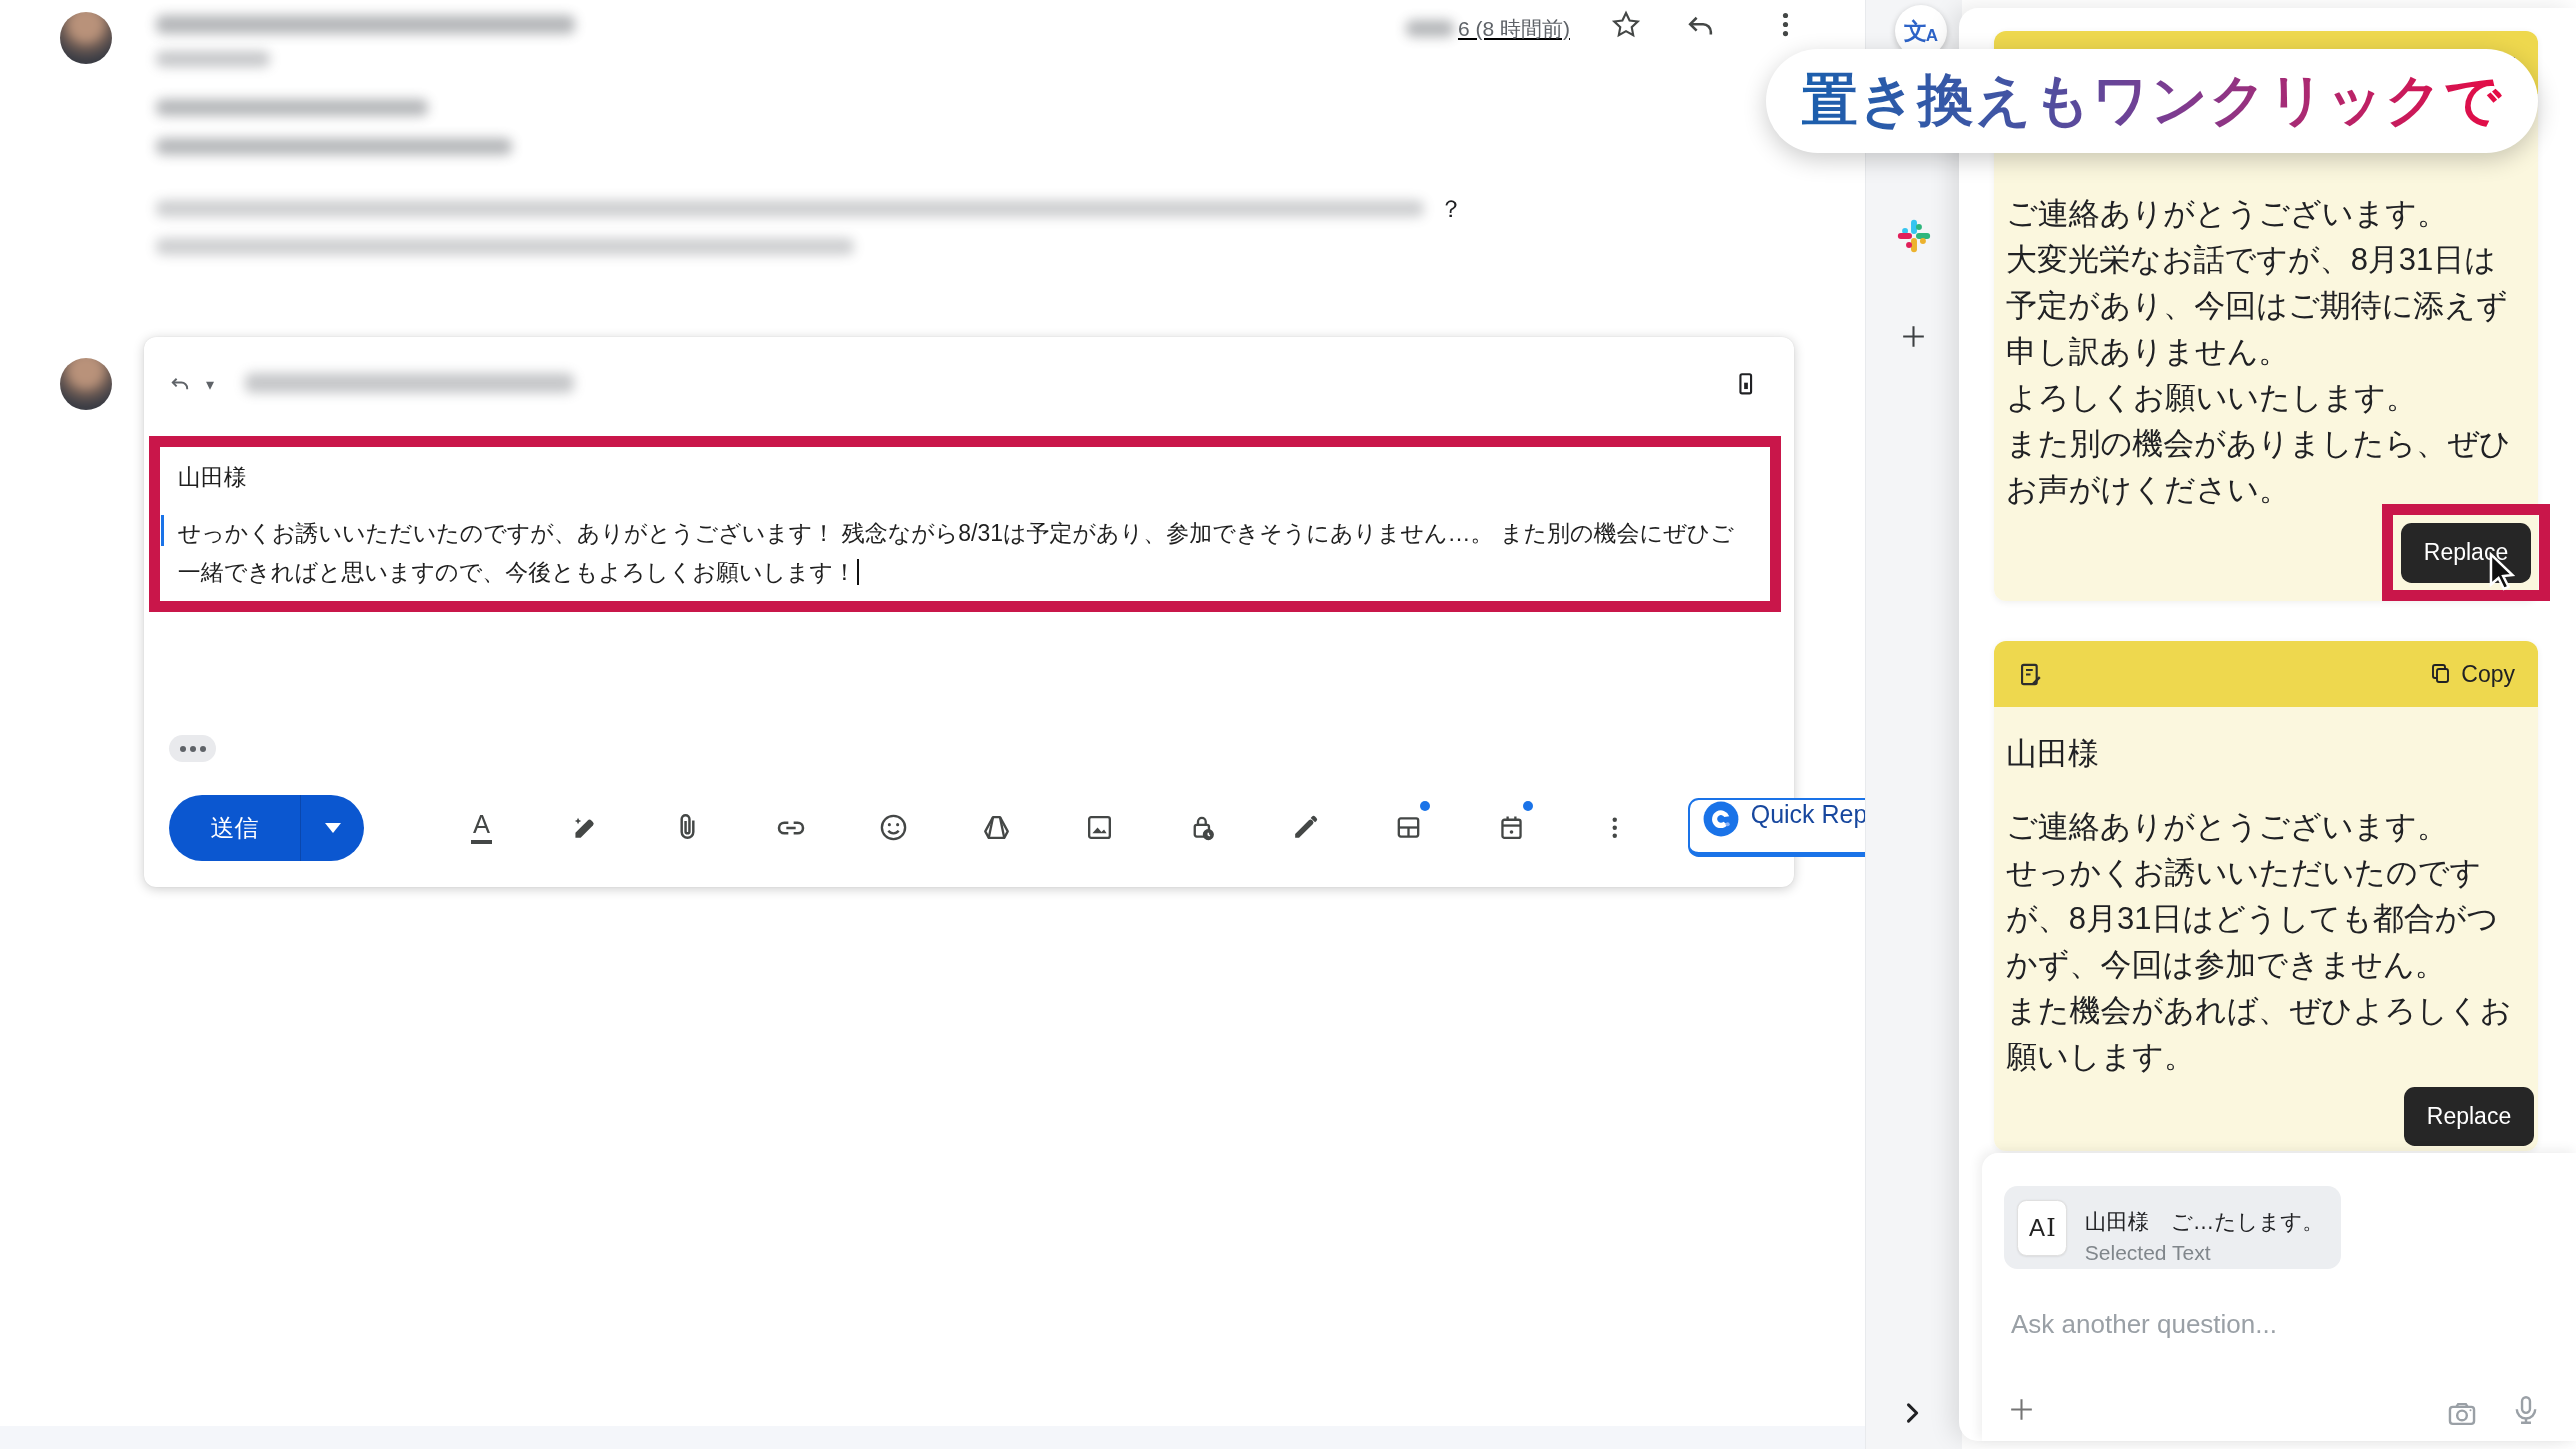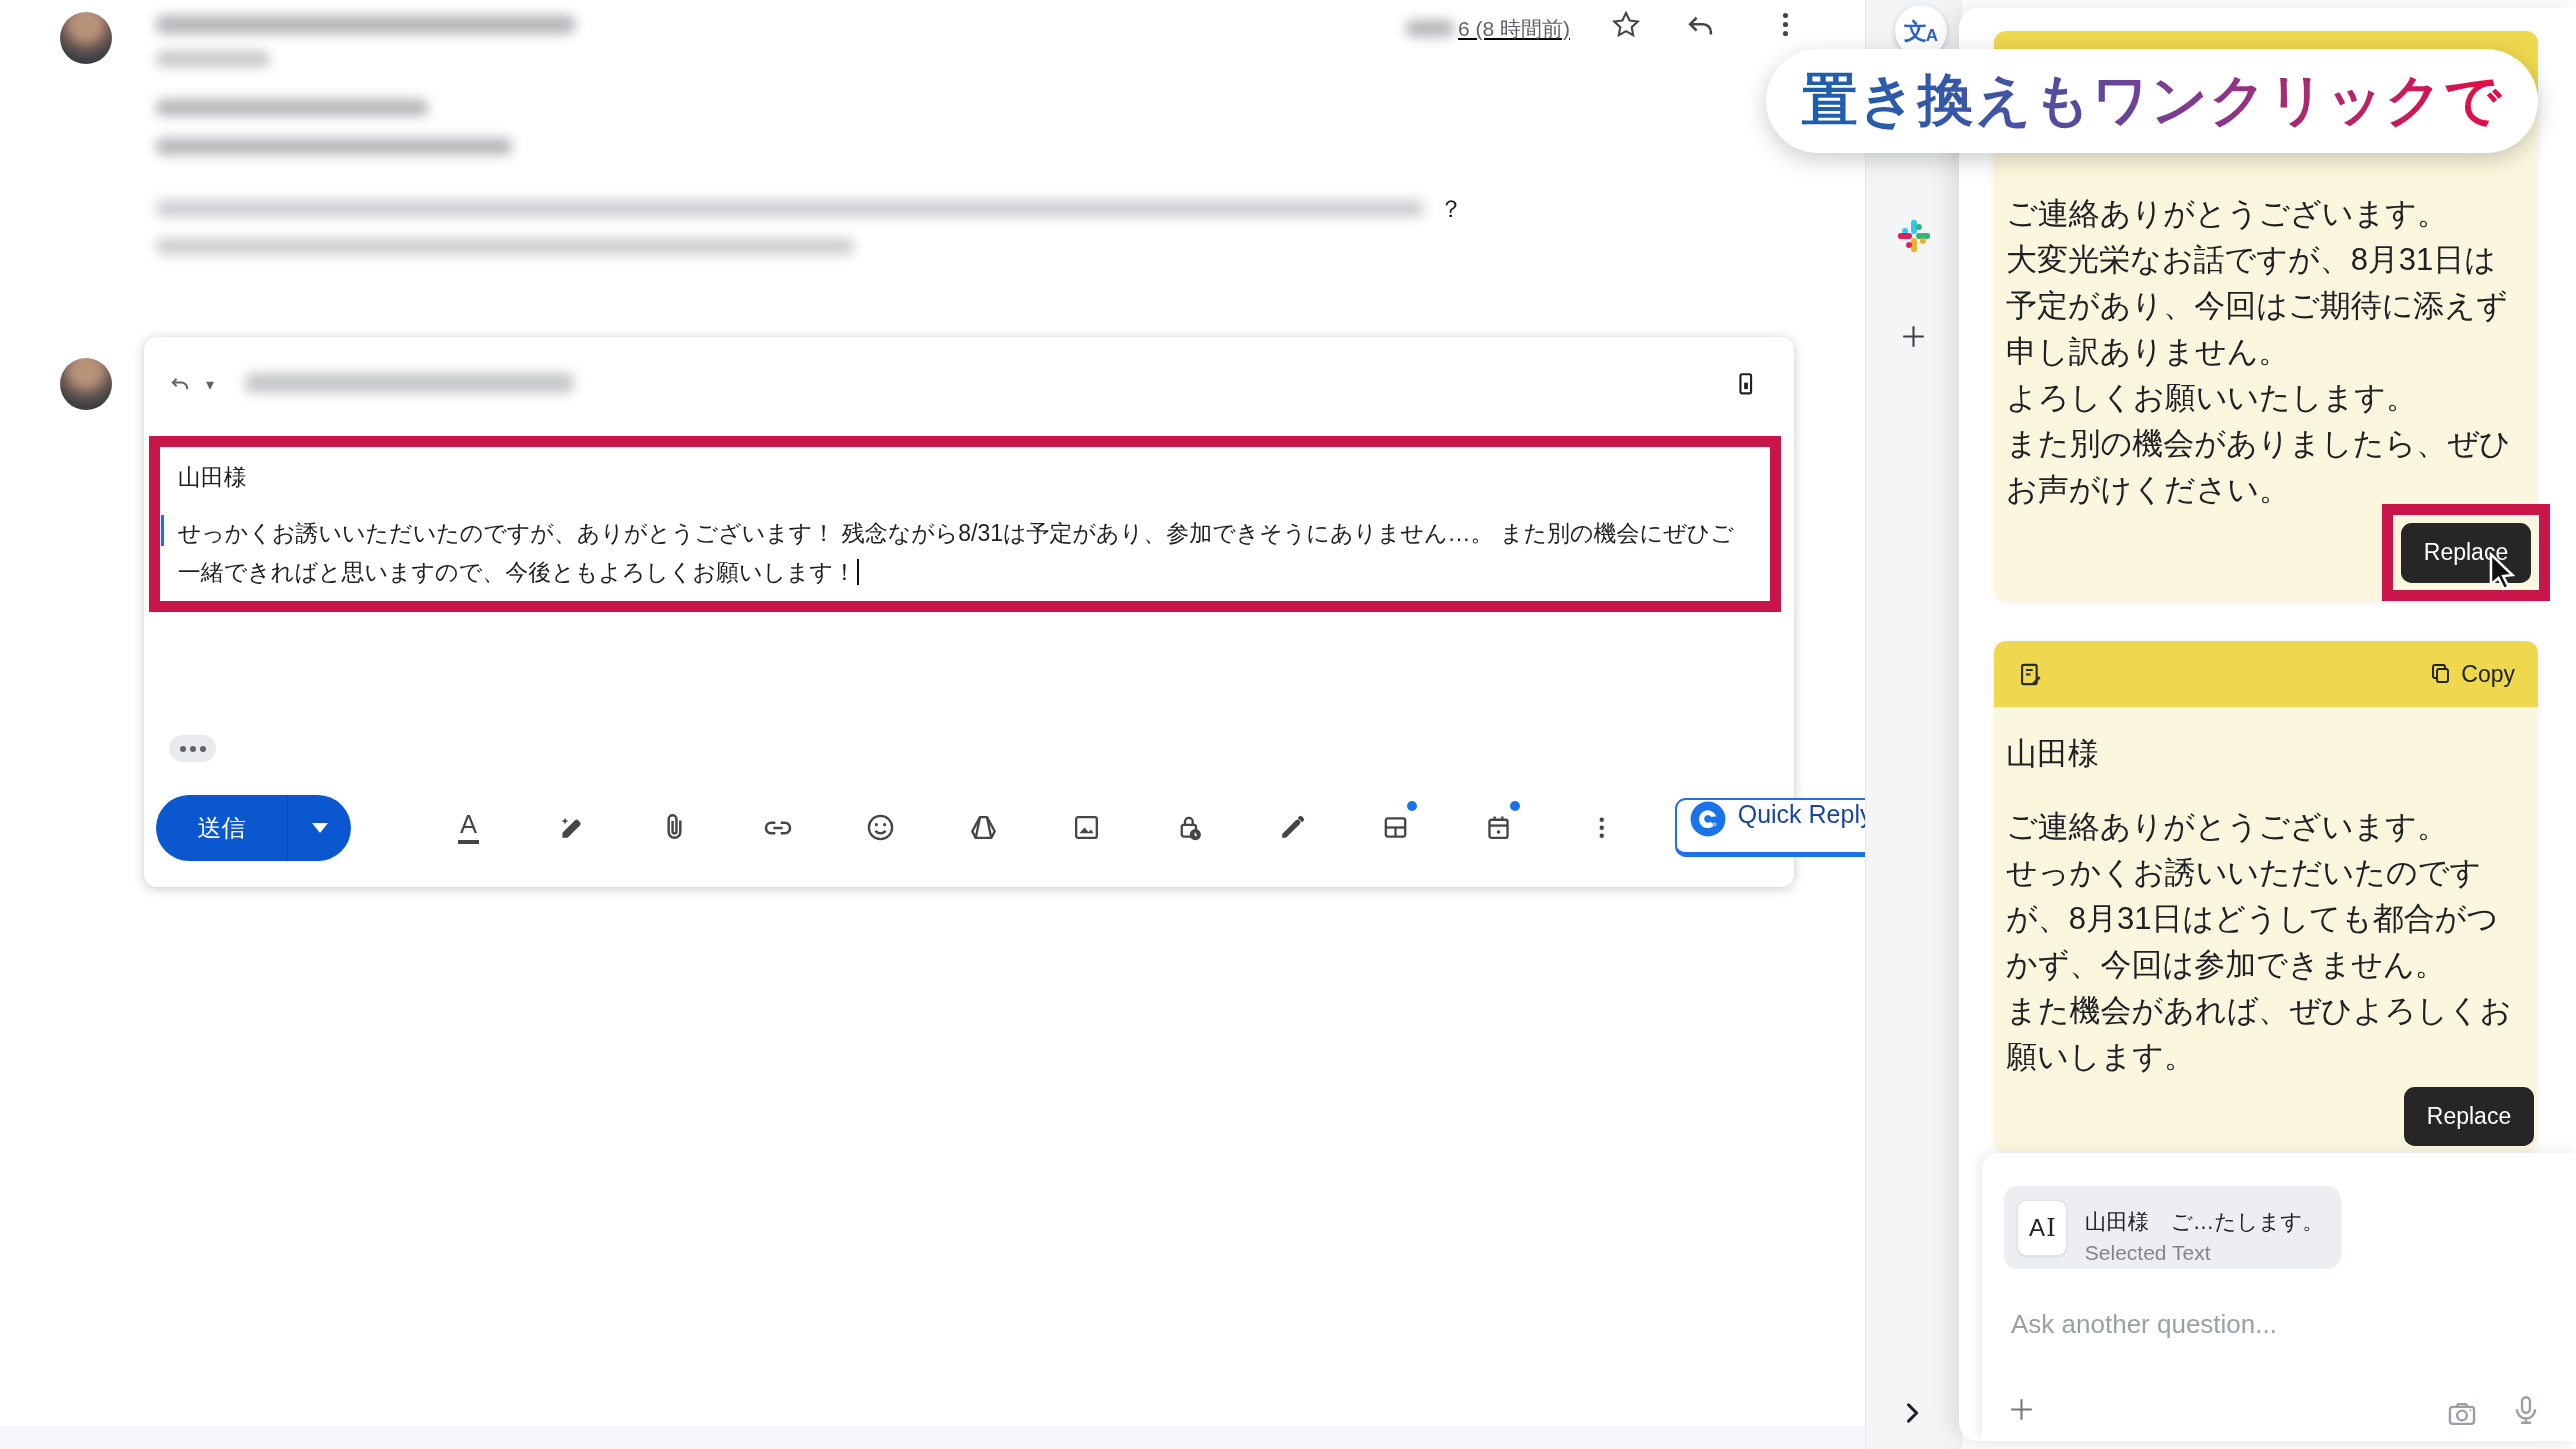--- a/index.html
+++ b/index.html
@@ -28,21 +28,21 @@
     border:11.4px solid var(--red); background:#fff; padding:10.7px 17.4px; overflow:hidden; }
   .draft-text { font-size:23px; line-height:39px; color:#1f1f1f; word-break:break-all; }
   .draft-par { margin-top:17.4px; }
   .text-caret { display:inline-block; width:2px; height:25.5px; background:#111; vertical-align:-4.7px; margin-left:1.3px; }
   .blue-caret { position:absolute; left:0.7px; top:68px; width:3.4px; height:31px; background:#1a73e8; }
   .trim-pill { position:absolute; left:25px; top:398px; width:47px; height:27px; background:#e9eaed;
     border-radius:670px; display:flex; align-items:center; justify-content:center; gap:4px; }
   .trim-pill i { width:6px; height:6px; border-radius:50%; background:#5f6368; display:block; }
 
   
-  .toolbar { position:absolute; left:12px; top:457px; width:1603px; height:67px; display:flex; align-items:center;gap:44px; }
+  .toolbar { position:absolute; left:25px; top:457px; width:1603px; height:67px; display:flex; align-items:center;gap:44px; }
   .send-group { display:flex; height:66px; border-radius:33px; overflow:hidden; flex:0 0 auto; }
   .send-main { width:131px; background:var(--blue); color:#fff; font-size:24px; display:flex; align-items:center; justify-content:center; }
   .send-dd { width:64px; background:var(--blue); border-left:1.3px solid #0a47ad; color:#fff; display:flex; align-items:center; justify-content:center; }
   .dd-tri { width:0; height:0; border-left:8px solid transparent; border-right:8px solid transparent; border-top:10.7px solid #fff; }
   .ticon { width:59px; height:66px; display:flex; align-items:center; justify-content:center; color:#444746; position:relative; flex:0 0 auto; }
   .ticon svg { display:block; }
   .fmt-a { font-size:25.5px; color:#444746; border-bottom:4px solid #444746; line-height:27px; padding:0 2px 1.3px; }
   .dot-badge { position:absolute; right:8px; top:6.7px; width:10px; height:10px; border-radius:50%; background:#1a73e8; }
   .qr-btn { height:59px; padding:0 17.4px 0 12px; background:#fff; border:2px solid var(--qrblue);
     border-bottom-width:5.4px; border-radius:10.7px; display:flex; gap:10.7px; flex:0 0 auto; }

